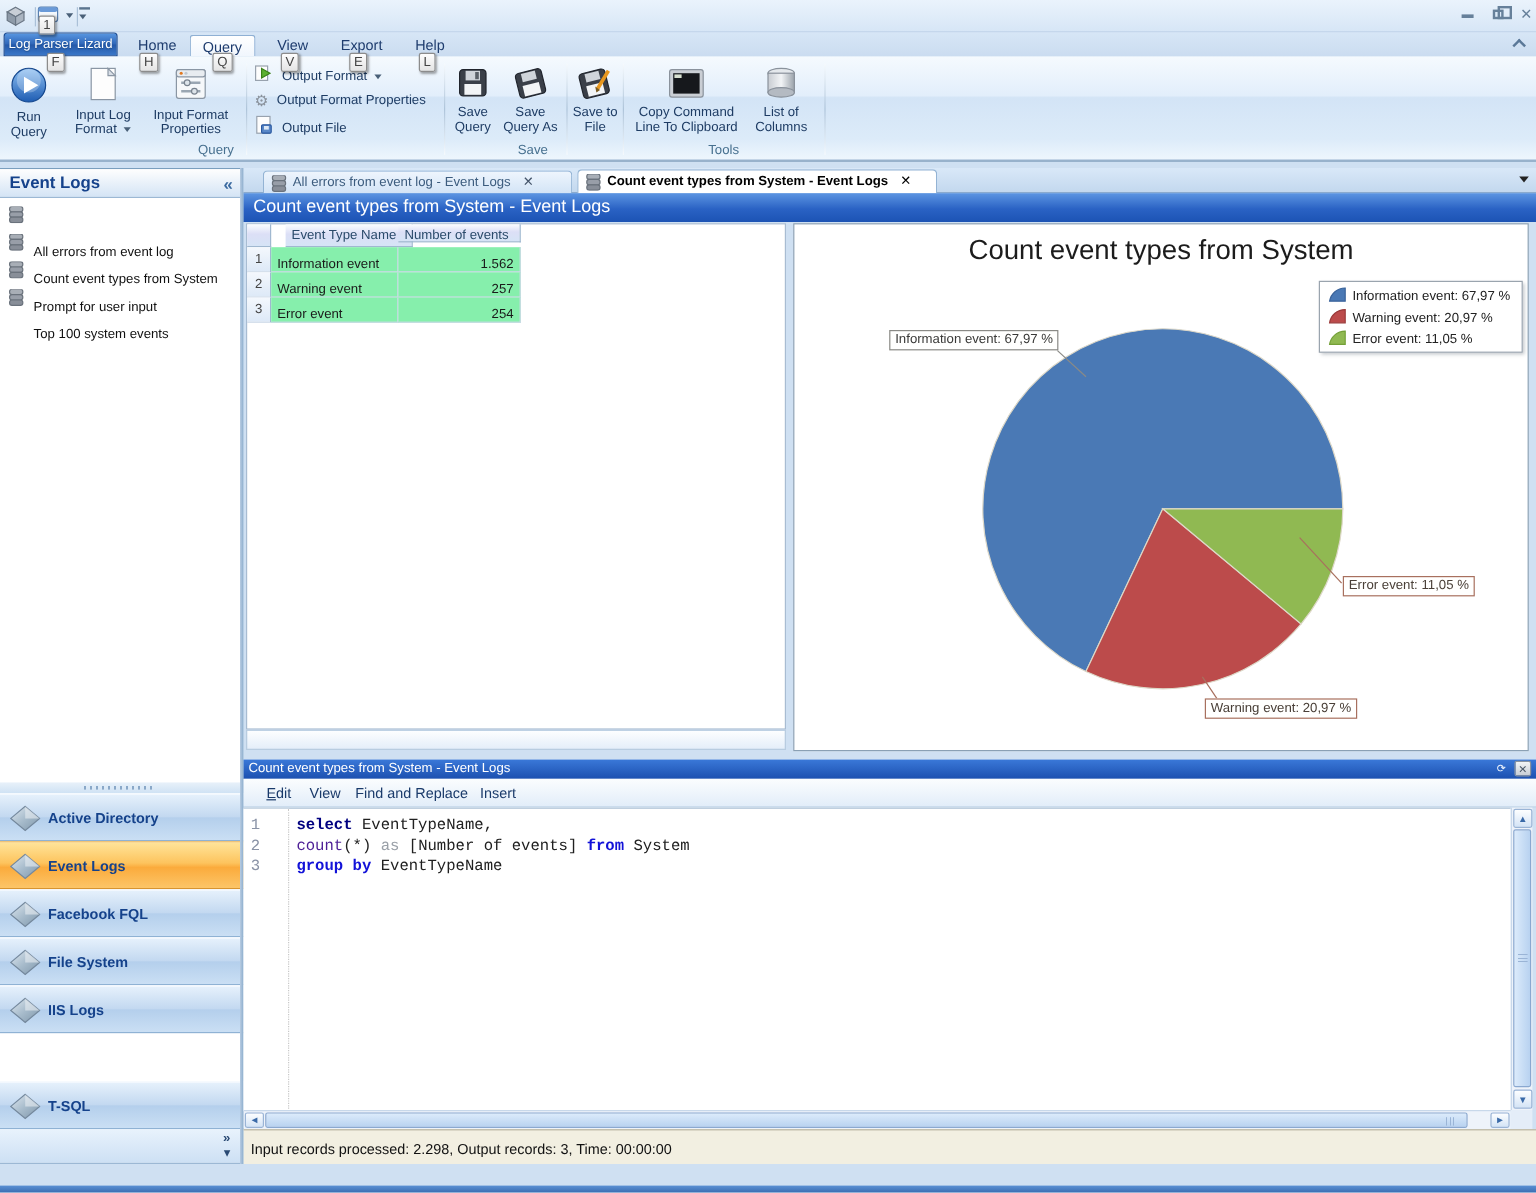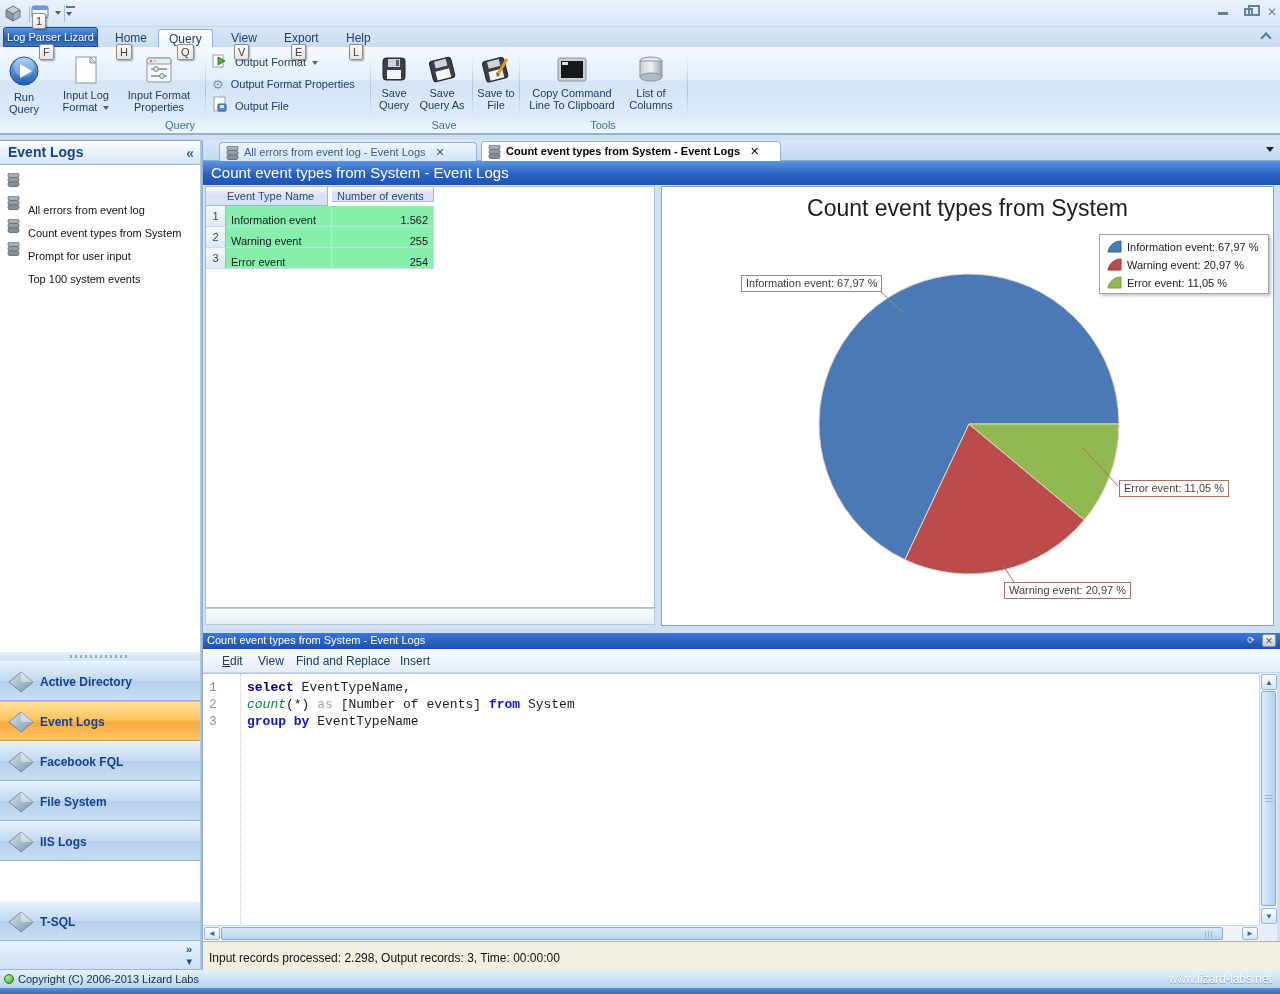--- a/index.html
+++ b/index.html
@@ -98,21 +98,21 @@
   .et-close { background:linear-gradient(#f2f4f6,#c8ced6); border:1px solid #8a94a0; color:#4a5868; border-radius:2px; }
   .editor-menubar { left:203px; top:649px; width:1077px; height:24px;
     background:linear-gradient(#fbfdfe,#e2edf9); border-bottom:1px solid #c4d6e8; }
   .menu-item { position:absolute; top:4px; height:17px; line-height:16px; padding:0 7px; font-size:12px; color:#1a3a6a; cursor:pointer; }
   .editor-area { left:203px; top:673px; width:1056px; height:252px; background:#fff; border-top:1px solid #b0c4d8; }
   .gutter { position:absolute; left:0; top:0; width:38px; height:252px; background:#fff; border-right:1px dotted #c8c8c8; }
   .lnum { position:absolute; left:6px; width:20px; font-family:"Liberation Mono","DejaVu Sans Mono",monospace; font-size:13px; color:#8a93a6; }
   .codeline { position:absolute; left:44px; font-family:"Liberation Mono","DejaVu Sans Mono",monospace; font-size:13px; white-space:pre; color:#202020; }
   .kw1 { color:#000080; font-weight:bold; }
   .kw2 { color:#1212d8; font-weight:bold; }
-  .fn  { color:#15803d;font-style:italic; }
+  .fn  { color:#4c1d95; }
   .gry { color:#9aa0a8; }
 
   
   .vscroll { left:1259px; top:673px; width:18px; height:252px; background:#eef3fa; border-left:1px solid #c8d8ea; }
   .sbtn { position:absolute; width:16px; height:16px; background:linear-gradient(#fdfeff,#d4e4f6); border:1px solid #9ab4d6; border-radius:2px;
     color:#3a6aa8; font-size:8px; text-align:center; line-height:15px; cursor:pointer; }
   .vthumb { position:absolute; left:1px; top:18px; width:15px; height:215px; border:1px solid #8aa8d0; border-radius:2px;
     background:linear-gradient(90deg,#dcebfb,#b8d2f0); cursor:grab; }
   .vthumb .grip { position:absolute; left:3px; top:50%; width:8px; height:9px; margin-top:-4px;
     background:repeating-linear-gradient(#9ab4d6 0 1px,transparent 1px 3px); }
@@ -441,30 +441,30 @@
           </svg></span>
       <span>Count event types from System - Event Logs</span><span class="x">✕</span>
     </div>
     <div class="tablist-arrow"></div>
   </div>
   <div class="abs doc-titlebar">Count event types from System - Event Logs</div>
 
   <div class="abs content-bg"></div>
   <div class="abs results-panel">
     <div class="gh" style="left:0;top:0;width:20px;height:19px"></div>
-    <div class="gh" style="left:16px;top:0;width:106px;height:19px">Event Type Name</div>
+    <div class="gh" style="left:32px;top:0;width:106px;height:19px">Event Type Name</div>
     <div class="gh" style="left:126px;top:0;width:102px;height:15px">Number of events</div>
 
     <div class="grn" style="left:0;top:19px;width:20px;height:21px">1</div>
     <div class="gc" style="left:20px;top:19px;width:106px;height:21px">Information event</div>
     <div class="gc num" style="left:126px;top:19px;width:102px;height:21px">1.562</div>
 
     <div class="grn" style="left:0;top:40px;width:20px;height:21px">2</div>
     <div class="gc" style="left:20px;top:40px;width:106px;height:21px">Warning event</div>
-    <div class="gc num" style="left:126px;top:40px;width:102px;height:21px">255</div>
+    <div class="gc num" style="left:126px;top:40px;width:102px;height:21px">257</div>
 
     <div class="grn" style="left:0;top:61px;width:20px;height:21px">3</div>
     <div class="gc" style="left:20px;top:61px;width:106px;height:21px">Error event</div>
     <div class="gc num" style="left:126px;top:61px;width:102px;height:21px">254</div>
   </div>
   <div class="abs results-strip"></div>
 
   <div class="abs chart-panel">
     <div class="chart-title">Count event types from System</div>
     <svg class="abs" style="left:0;top:0" width="611" height="438">
@@ -535,20 +535,15 @@
       </div>
     <div class="sbtn" style="right:1px;top:1px;height:13px;line-height:12px">►</div>
   </div>
   <div class="abs scorner"></div>
 
   <div class="abs statusbar">
     <span class="txt">Input records processed: 2.298, Output records: 3, Time: 00:00:00</span>
 
   </div>
 
-  <div class="abs footer">
-    <span class="greendot"></span>
-    <span class="copy">Copyright (C) 2006-2013 Lizard Labs</span>
-    <span class="site">www.lizard-labs.net</span>
-  </div>
   <div class="abs footer-strip"></div>
 
 </div>
 
 </body></html>

